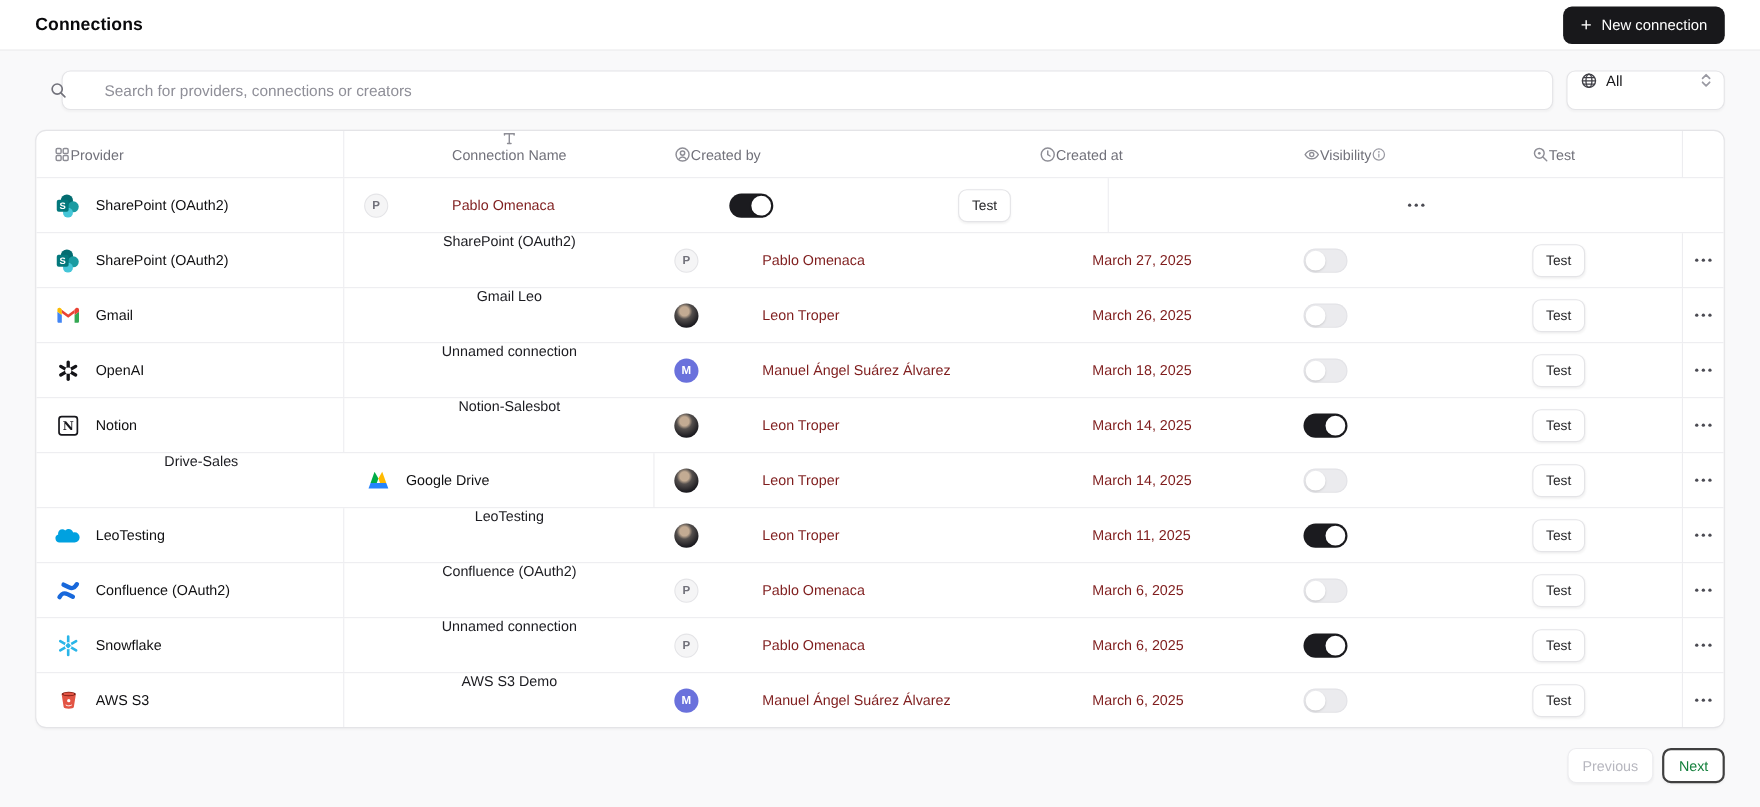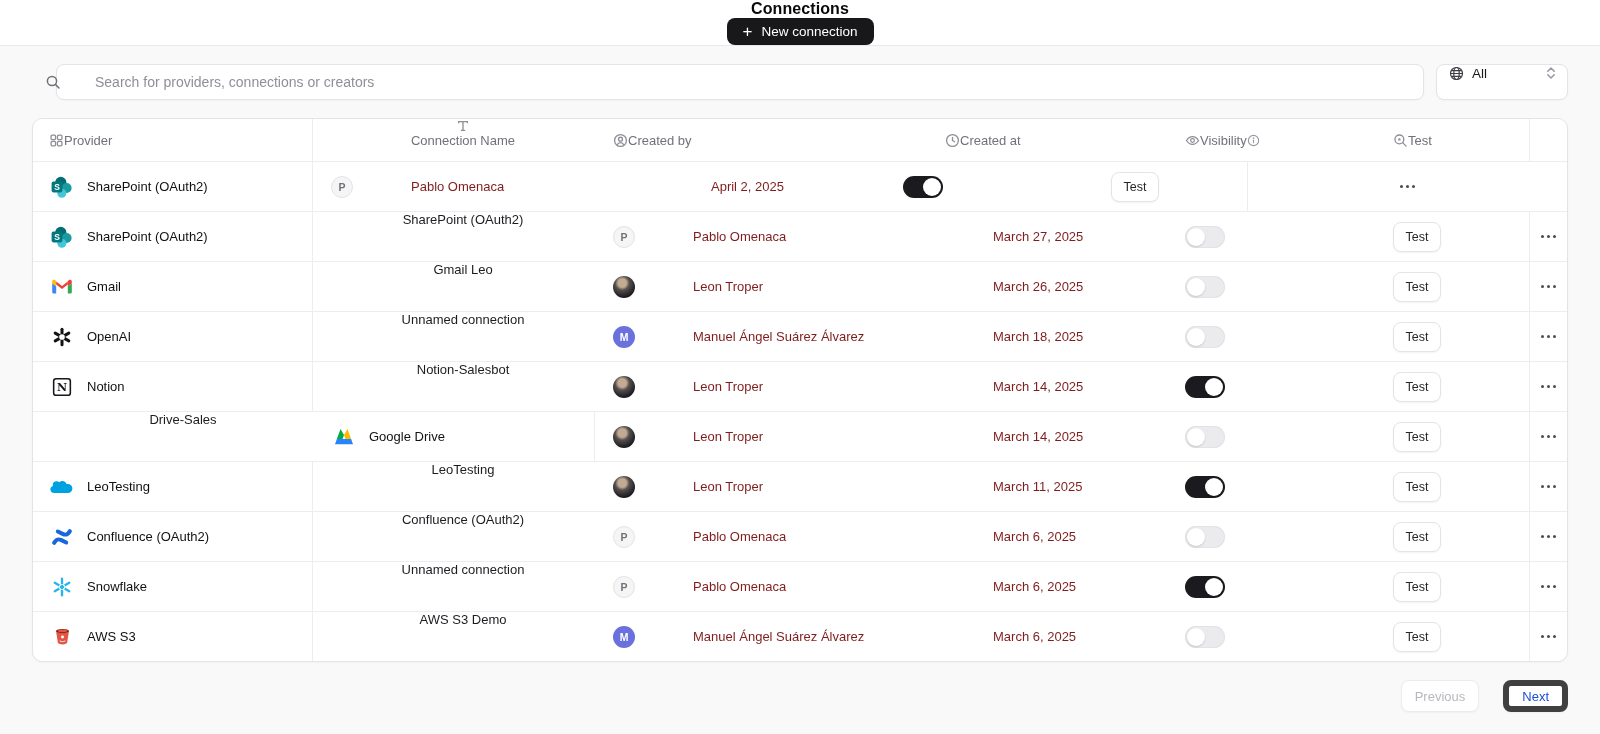--- a/index.html
+++ b/index.html
@@ -2,37 +2,37 @@
 <html><head>
 <meta charset="utf-8">
 <style>
   * { margin:0; padding:0; box-sizing:border-box; }
   html,body { width:1600px; height:734px; overflow:hidden;
     font-family:"Liberation Sans","DejaVu Sans",sans-serif;
     background:#f9f9fa; color:#18181b; }
 
   
   .topbar { height:46px; background:#ffffff; border-bottom:1px solid #e9e9ec;
-    display:flex; align-items:center; justify-content:space-between; padding:0 32px;flex-direction:column; }
+    display:flex; align-items:center; justify-content:space-between; padding:0 32px; }
   .page-title { font-size:16px; font-weight:700; letter-spacing:.1px; color:#09090b; }
   .new-conn-btn { height:34px; background:#18181b; color:#fff; border:none; border-radius:8px;
     display:flex; align-items:center; gap:9px; padding:0 16px; font-size:13.5px; font-weight:500;
     font-family:inherit; cursor:pointer; }
   .new-conn-btn .plus { font-size:17px; font-weight:400; line-height:1; margin-top:-1px; }
 
   
   .content { padding:18px 32px 0; }
   .toolbar { display:flex; gap:12px; }
   .search-wrap { position:relative; flex:1;padding-left:24px; }
   .search-wrap svg { position:absolute; left:13px; top:10px; }
   .search-input { width:100%; height:36px; border:1px solid #e4e4e7; border-radius:8px;
     background:#fff; padding:0 12px 0 38px; font-size:14px; font-family:inherit; color:#18181b;
     box-shadow:0 1px 2px rgba(0,0,0,.03); outline:none; }
   .search-input::placeholder { color:#8f8f98; }
-  .filter { width:132px; height:36px; background:#fff; border:1px solid #e4e4e7; border-radius:8px;
+  .filter { width:144px; height:36px; background:#fff; border:1px solid #e4e4e7; border-radius:8px;
     display:flex; align-items:center; padding:0 10px 18px 12px; gap:8px; cursor:pointer;
     box-shadow:0 1px 2px rgba(0,0,0,.03); }
   .filter-value { font-size:13.5px; font-weight:500; color:#18181b; }
   .filter .chev { margin-left:auto; }
 
   
   .table-card { margin-top:18px; background:#fff; border:1px solid #e4e4e7; border-radius:10px;
     overflow:hidden; box-shadow:0 1px 2px rgba(0,0,0,.03); }
   .tr, .thead { display:flex; align-items:stretch; }
   .thead { height:42px; }
@@ -66,25 +66,25 @@
   .toggle.off { background:#ebebee; box-shadow:inset 0 0 0 1px #e3e3e7; }
   .toggle.off .knob { left:2px; box-shadow:0 1px 2px rgba(0,0,0,.15); }
 
   .test-btn { min-width:48px; height:30px; background:#fff; border:1px solid #e4e4e7; border-radius:8px;
     font-size:12.5px; font-weight:500; color:#27272a; font-family:inherit; cursor:pointer;
     box-shadow:0 1px 2px rgba(0,0,0,.05); }
   .dots { background:none; border:none; display:flex; align-items:center; cursor:pointer; padding:6px; }
   .dots i { width:3px; height:3px; border-radius:50%; background:#4b4b53; display:inline-block; margin:0 1.6px; }
 
   
-  .pagination { display:flex; justify-content:flex-end; gap:24px; margin-top:18px; }
+  .pagination { display:flex; justify-content:flex-end; gap:8px; margin-top:18px; }
   .page-btn { height:32px; padding:0 13px; border-radius:8px; background:#fff; font-size:13px; font-weight:500;
     font-family:inherit; cursor:pointer; box-shadow:0 1px 2px rgba(0,0,0,.04); }
   .page-btn.prev { color:#b7b7bf; border:1px solid #ececef; }
-  .page-btn.next { color:#1d4ed8; border:6px solid #404040; }
+  .page-btn.next { color:#15803d; border:2px solid #404040; }
 
   .hicon { flex:none; display:flex; align-items:center; }
 </style>
 </head>
 <body>
 
 <div class="topbar">
   <div class="page-title">Connections</div>
   <button class="new-conn-btn">
     <span class="plus">+</span>
@@ -194,23 +194,20 @@
                 <rect x="1.6" y="6.6" width="10.8" height="10.8" rx="1.8" fill="#03787c"></rect>
                 <text x="7" y="15" font-size="8.5" font-weight="bold" fill="#fff" text-anchor="middle" font-family="Liberation Sans,sans-serif">S</text>
               </svg>
             </span>
       <span class="pname">SharePoint (OAuth2)</span>
     </div>
     <div class="td col-creator">
       <span class="avatar avatar-gray">P</span>
       <span class="cname">Pablo Omenaca</span>
     </div>
-    <div class="td col-date">
-      <span class="cdate">April 2, 2025</span>
-    </div>
     <div class="td col-vis">
       <button class="toggle on">
               <span class="knob"></span>
             </button>
     </div>
     <div class="td col-test">
       <button class="test-btn">Test</button>
     </div>
     <div class="td col-actions">
       <button class="dots">

